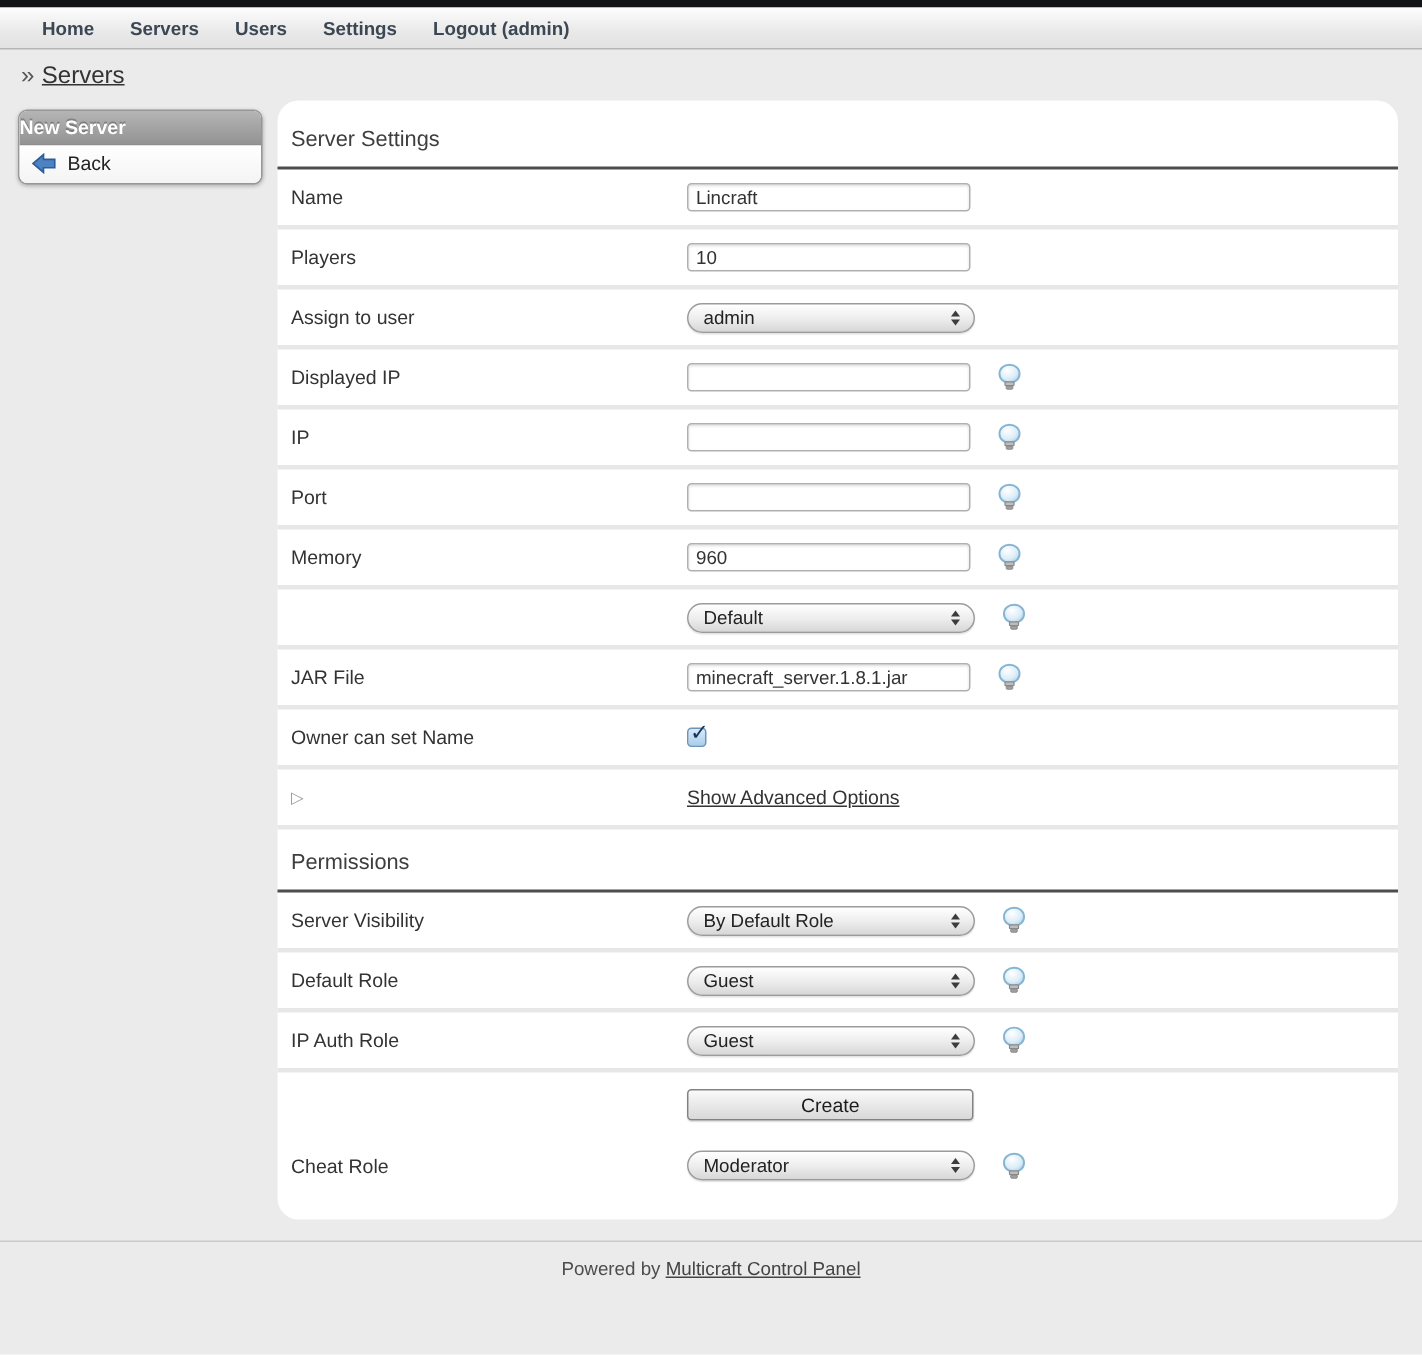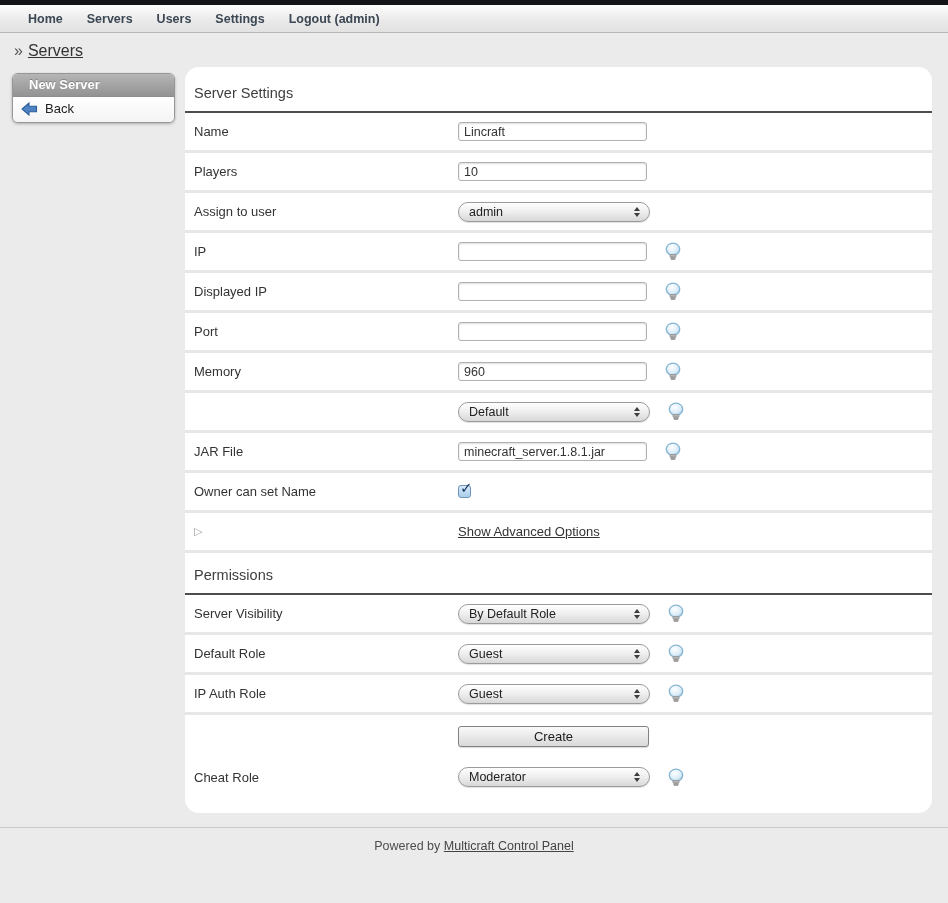--- a/index.html
+++ b/index.html
@@ -48,21 +48,21 @@
     margin: 6px 10px 0 12px;
     border: 1px solid #979797;
     border-radius: 6px;
     background: #fff;
     box-shadow: 0 1px 3px rgba(0,0,0,.28);
     overflow: hidden;
   }
   .side-box-header {
     background: linear-gradient(#b5b5b5, #939393);
     color: #fff; font-weight: bold; font-size: 13px;
-    padding: 3px 8px 4px 16px;
+    padding: 3px 8px 4px 0;
     text-shadow: 0 -1px 0 rgba(0,0,0,.25);
     border-bottom: 1px solid #8d8d8d;
   }
   .side-box-body { padding: 4px 8px 6px 8px; background: linear-gradient(#ffffff, #f4f4f4); }
   .back-link { display: flex; align-items: center; gap: 7px; cursor: pointer; }
   .back-link span { font-size: 13px; color: #222; }
 
   
   .section-title {
     font-size: 14.5px; color: #3e3e3e;
@@ -227,35 +227,35 @@
             <span>admin</span>
             <span class="select-arrows">
                 <i class="up"></i>
                 <i class="dn"></i>
               </span>
           </div>
         </div>
       </div>
 
       <div class="form-row">
+        <div class="row-label">Displayed IP</div>
+        <div class="row-control">
+          <input class="text-input" type="text" value="" style="">
+          <span class="bulb">
+            <svg width="18" height="19" viewBox="0 0 18 19">
+                <ellipse cx="9" cy="7.2" rx="6.7" ry="6.1" fill="url(#bulbg)" stroke="#86b5d3" stroke-width="1.3"></ellipse>
+                <rect x="6" y="12.6" width="6" height="2.5" rx="0.5" fill="#bdbdbd" stroke="#8a8a8a" stroke-width="0.8"></rect>
+                <rect x="6.8" y="15.3" width="4.4" height="2.2" rx="0.7" fill="#a0a0a0" stroke="#868686" stroke-width="0.6"></rect>
+              </svg>
+          </span>
+        </div>
+      </div>
+
+      <div class="form-row">
         <div class="row-label">IP</div>
-        <div class="row-control">
-          <input class="text-input" type="text" value="" style="">
-          <span class="bulb">
-            <svg width="18" height="19" viewBox="0 0 18 19">
-                <ellipse cx="9" cy="7.2" rx="6.7" ry="6.1" fill="url(#bulbg)" stroke="#86b5d3" stroke-width="1.3"></ellipse>
-                <rect x="6" y="12.6" width="6" height="2.5" rx="0.5" fill="#bdbdbd" stroke="#8a8a8a" stroke-width="0.8"></rect>
-                <rect x="6.8" y="15.3" width="4.4" height="2.2" rx="0.7" fill="#a0a0a0" stroke="#868686" stroke-width="0.6"></rect>
-              </svg>
-          </span>
-        </div>
-      </div>
-
-      <div class="form-row">
-        <div class="row-label">Displayed IP</div>
         <div class="row-control">
           <input class="text-input" type="text" value="" style="">
           <span class="bulb">
             <svg width="18" height="19" viewBox="0 0 18 19">
                 <ellipse cx="9" cy="7.2" rx="6.7" ry="6.1" fill="url(#bulbg)" stroke="#86b5d3" stroke-width="1.3"></ellipse>
                 <rect x="6" y="12.6" width="6" height="2.5" rx="0.5" fill="#bdbdbd" stroke="#8a8a8a" stroke-width="0.8"></rect>
                 <rect x="6.8" y="15.3" width="4.4" height="2.2" rx="0.7" fill="#a0a0a0" stroke="#868686" stroke-width="0.6"></rect>
               </svg>
           </span>
         </div>

